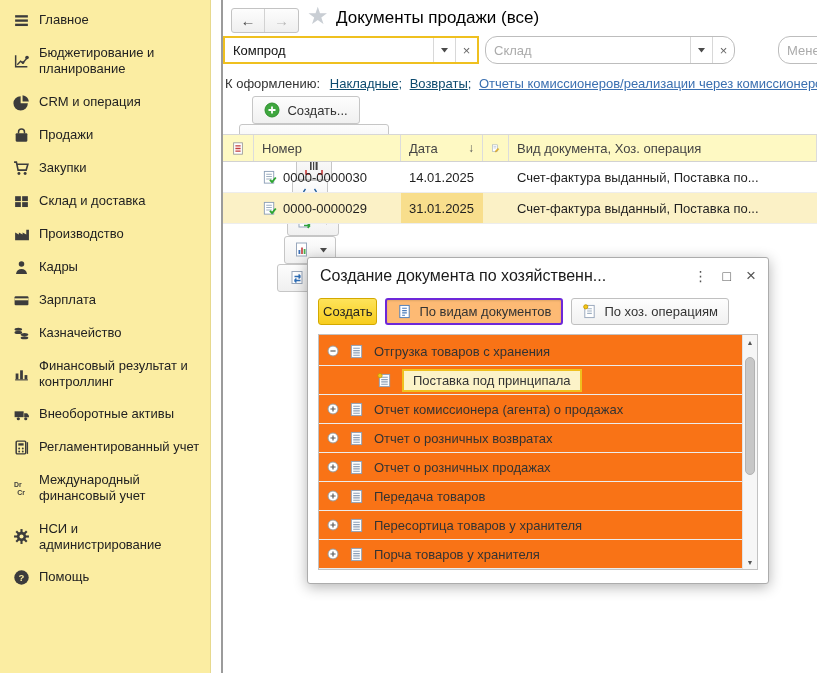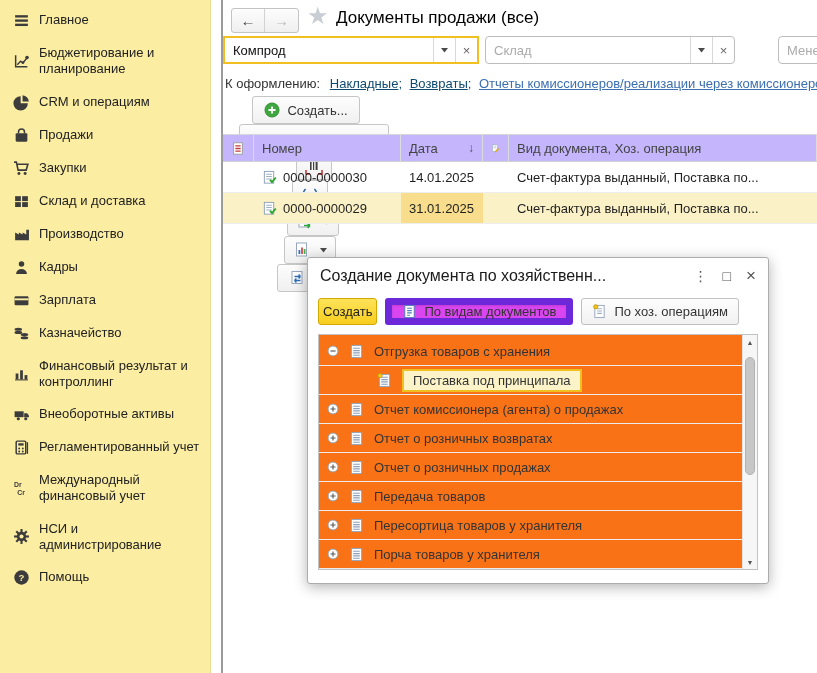--- a/index.html
+++ b/index.html
@@ -29,21 +29,21 @@
     font-size:15px; }
   .nav-btn.back { color:#4A4A4A; border-right:1px solid #D2D2D2; }
   .nav-btn.fwd { color:#B9B9B9; }
   .star { position:absolute; left:84px; top:2px; font-size:24px; color:#C9CED4; }
   .page-title { position:absolute; left:113px; top:8px; font-size:17px; color:#000; }
 
   
   .filters { position:absolute; left:0; top:36px; right:0; height:20px; }
   .ffield { position:absolute; top:0; height:28px; background:#fff; display:flex; align-items:center; }
   .ffield.focus { border:2px solid #EFC01F; }
-  .ffield.plain { border:1px solid #BDBDBD; border-radius:4px; }
+  .ffield.plain { border:1px solid #BDBDBD; border-radius:12px; }
   .fval { flex:1; padding:0 8px; color:#111; white-space:nowrap; overflow:hidden; }
   .fph  { flex:1; padding:0 8px; color:#ABABAB; white-space:nowrap; overflow:hidden; }
   .fbtn { width:22px; height:100%; display:flex; align-items:center; justify-content:center;
     border-left:1px solid #D8D8D8; color:#666; font-size:13px; }
 
   .links-row { position:absolute; left:2px; top:76px; white-space:nowrap; }
   .links-label { color:#333; margin-right:6px; }
   .lnk-gray, .lnk-gray a { color:#0c4a6e; }
   .lnk-blue, .lnk-blue a { color:#3A6FB0; }
   .lnk-gray a, .lnk-blue a { text-decoration:underline; cursor:pointer; }
@@ -53,21 +53,21 @@
   .toolbar { position:absolute; left:0; top:96px; display:flex; align-items:center;flex-direction:column; }
   .tbtn { height:28px; border:1px solid #C6C6C6; border-radius:3px;
     background:linear-gradient(#FDFDFD,#F0F0F0); display:flex; align-items:center;
     gap:7px; padding:0 11px; color:#333; cursor:pointer; }
   .tbtn .caret { margin-left:2px; }
   .ibtn { padding:0 8px; }
 
   
   .tbl { position:absolute; left:0; top:134px; right:0; }
   .trow { display:grid; grid-template-columns:31px 147px 82px 26px 1fr; align-items:center; }
-  .thead { height:28px; background:#c4b5fd; border-top:1px solid #D7D7D7; border-bottom:1px solid #D2D2D2; color:#444; }
+  .thead { height:28px; background:#fef9c3; border-top:1px solid #D7D7D7; border-bottom:1px solid #D2D2D2; color:#444; }
   .thead > div { height:100%; display:flex; align-items:center; padding:0 8px;
     border-right:1px solid #DCDCDC; }
   .tbody-row { height:31px; border-bottom:1px solid #EDEDED; }
   .tbody-row > div { height:100%; display:flex; align-items:center; padding:0 8px; }
   .tbody-row.sel { background:#FBF1C6; }
   .tbody-row.sel .cell-date { background:#F8DE8C; }
   .cell-num { gap:6px; }
   .cell-doc { white-space:nowrap; overflow:hidden; }
   .sort-arrow { margin-left:auto; color:#555; font-size:12px; }
 
@@ -80,21 +80,21 @@
   .dlg-ctl { display:flex; align-items:center; gap:15px; color:#555; }
   .dlg-ctl span { cursor:pointer; }
   .kebab { font-size:14px; letter-spacing:0; }
   .maxi { font-size:14px; }
   .clos { font-size:17px; }
   .dlg-btns { position:absolute; left:10px; top:40px; right:10px; display:flex; gap:8px; }
   .btn-yellow { height:27px; padding:0 4px; background:linear-gradient(#FEE35A,#F7CD1E);
     border:1px solid #D3A900; border-radius:3px; display:flex; align-items:center; color:#222; cursor:pointer; }
   .btn-gray { height:27px; padding:0 10px; border-radius:3px; display:flex; align-items:center;
     gap:7px; color:#333; cursor:pointer; }
-  .btn-pressed { background:#d946ef; border:7px solid #6d28d9; box-shadow:inset 0 1px 2px rgba(0,0,0,.12); }
+  .btn-pressed { background:#fdba74; border:2px solid #6d28d9; box-shadow:inset 0 1px 2px rgba(0,0,0,.12); }
   .btn-flat { background:linear-gradient(#FDFDFD,#F1F1F1); border:1px solid #C0C0C0; }
 
   .dlg-tree { position:absolute; left:10px; top:76px; right:10px; bottom:13px;
     border:1px solid #C2C2C2; background:#f97316; }
   .tree-rows { position:absolute; left:0; top:2px; right:15px; bottom:0; }
   .tree-row { height:29px; display:flex; align-items:center; border-bottom:1px solid #ECECEC;
     padding-left:8px; cursor:pointer; }
   .tree-row.lvl1 { padding-left:36px; }
   .tr-exp { width:13px; margin-right:9px; flex:0 0 13px; }
   .tr-ico { margin-right:9px; flex:0 0 16px; }
@@ -138,21 +138,21 @@
     <span class="sb-label">Бюджетирование и планирование</span>
   </div>
 
   <div class="sb-item">
     <span class="sb-icon">
         <svg width="17" height="17" viewBox="0 0 16 16">
           <path d="M7.2 8.8V2A6.8 6.8 0 1 0 14 8.8z" fill="#3C3C3C"></path>
           <path d="M9 7V1.1A6.9 6.9 0 0 1 14.9 7z" fill="#3C3C3C"></path>
         </svg>
       </span>
-    <span class="sb-label">CRM и операциям</span>
+    <span class="sb-label">CRM и операция</span>
   </div>
 
   <div class="sb-item">
     <span class="sb-icon">
         <svg width="17" height="17" viewBox="0 0 16 16">
           <path d="M5.2 6V4.6a2.8 2.8 0 0 1 5.6 0V6" fill="none" stroke="#3C3C3C" stroke-width="1.4"></path>
           <rect x="2.5" y="5.8" width="11" height="8" rx="1" fill="#3C3C3C"></rect>
         </svg>
       </span>
     <span class="sb-label">Продажи</span>

